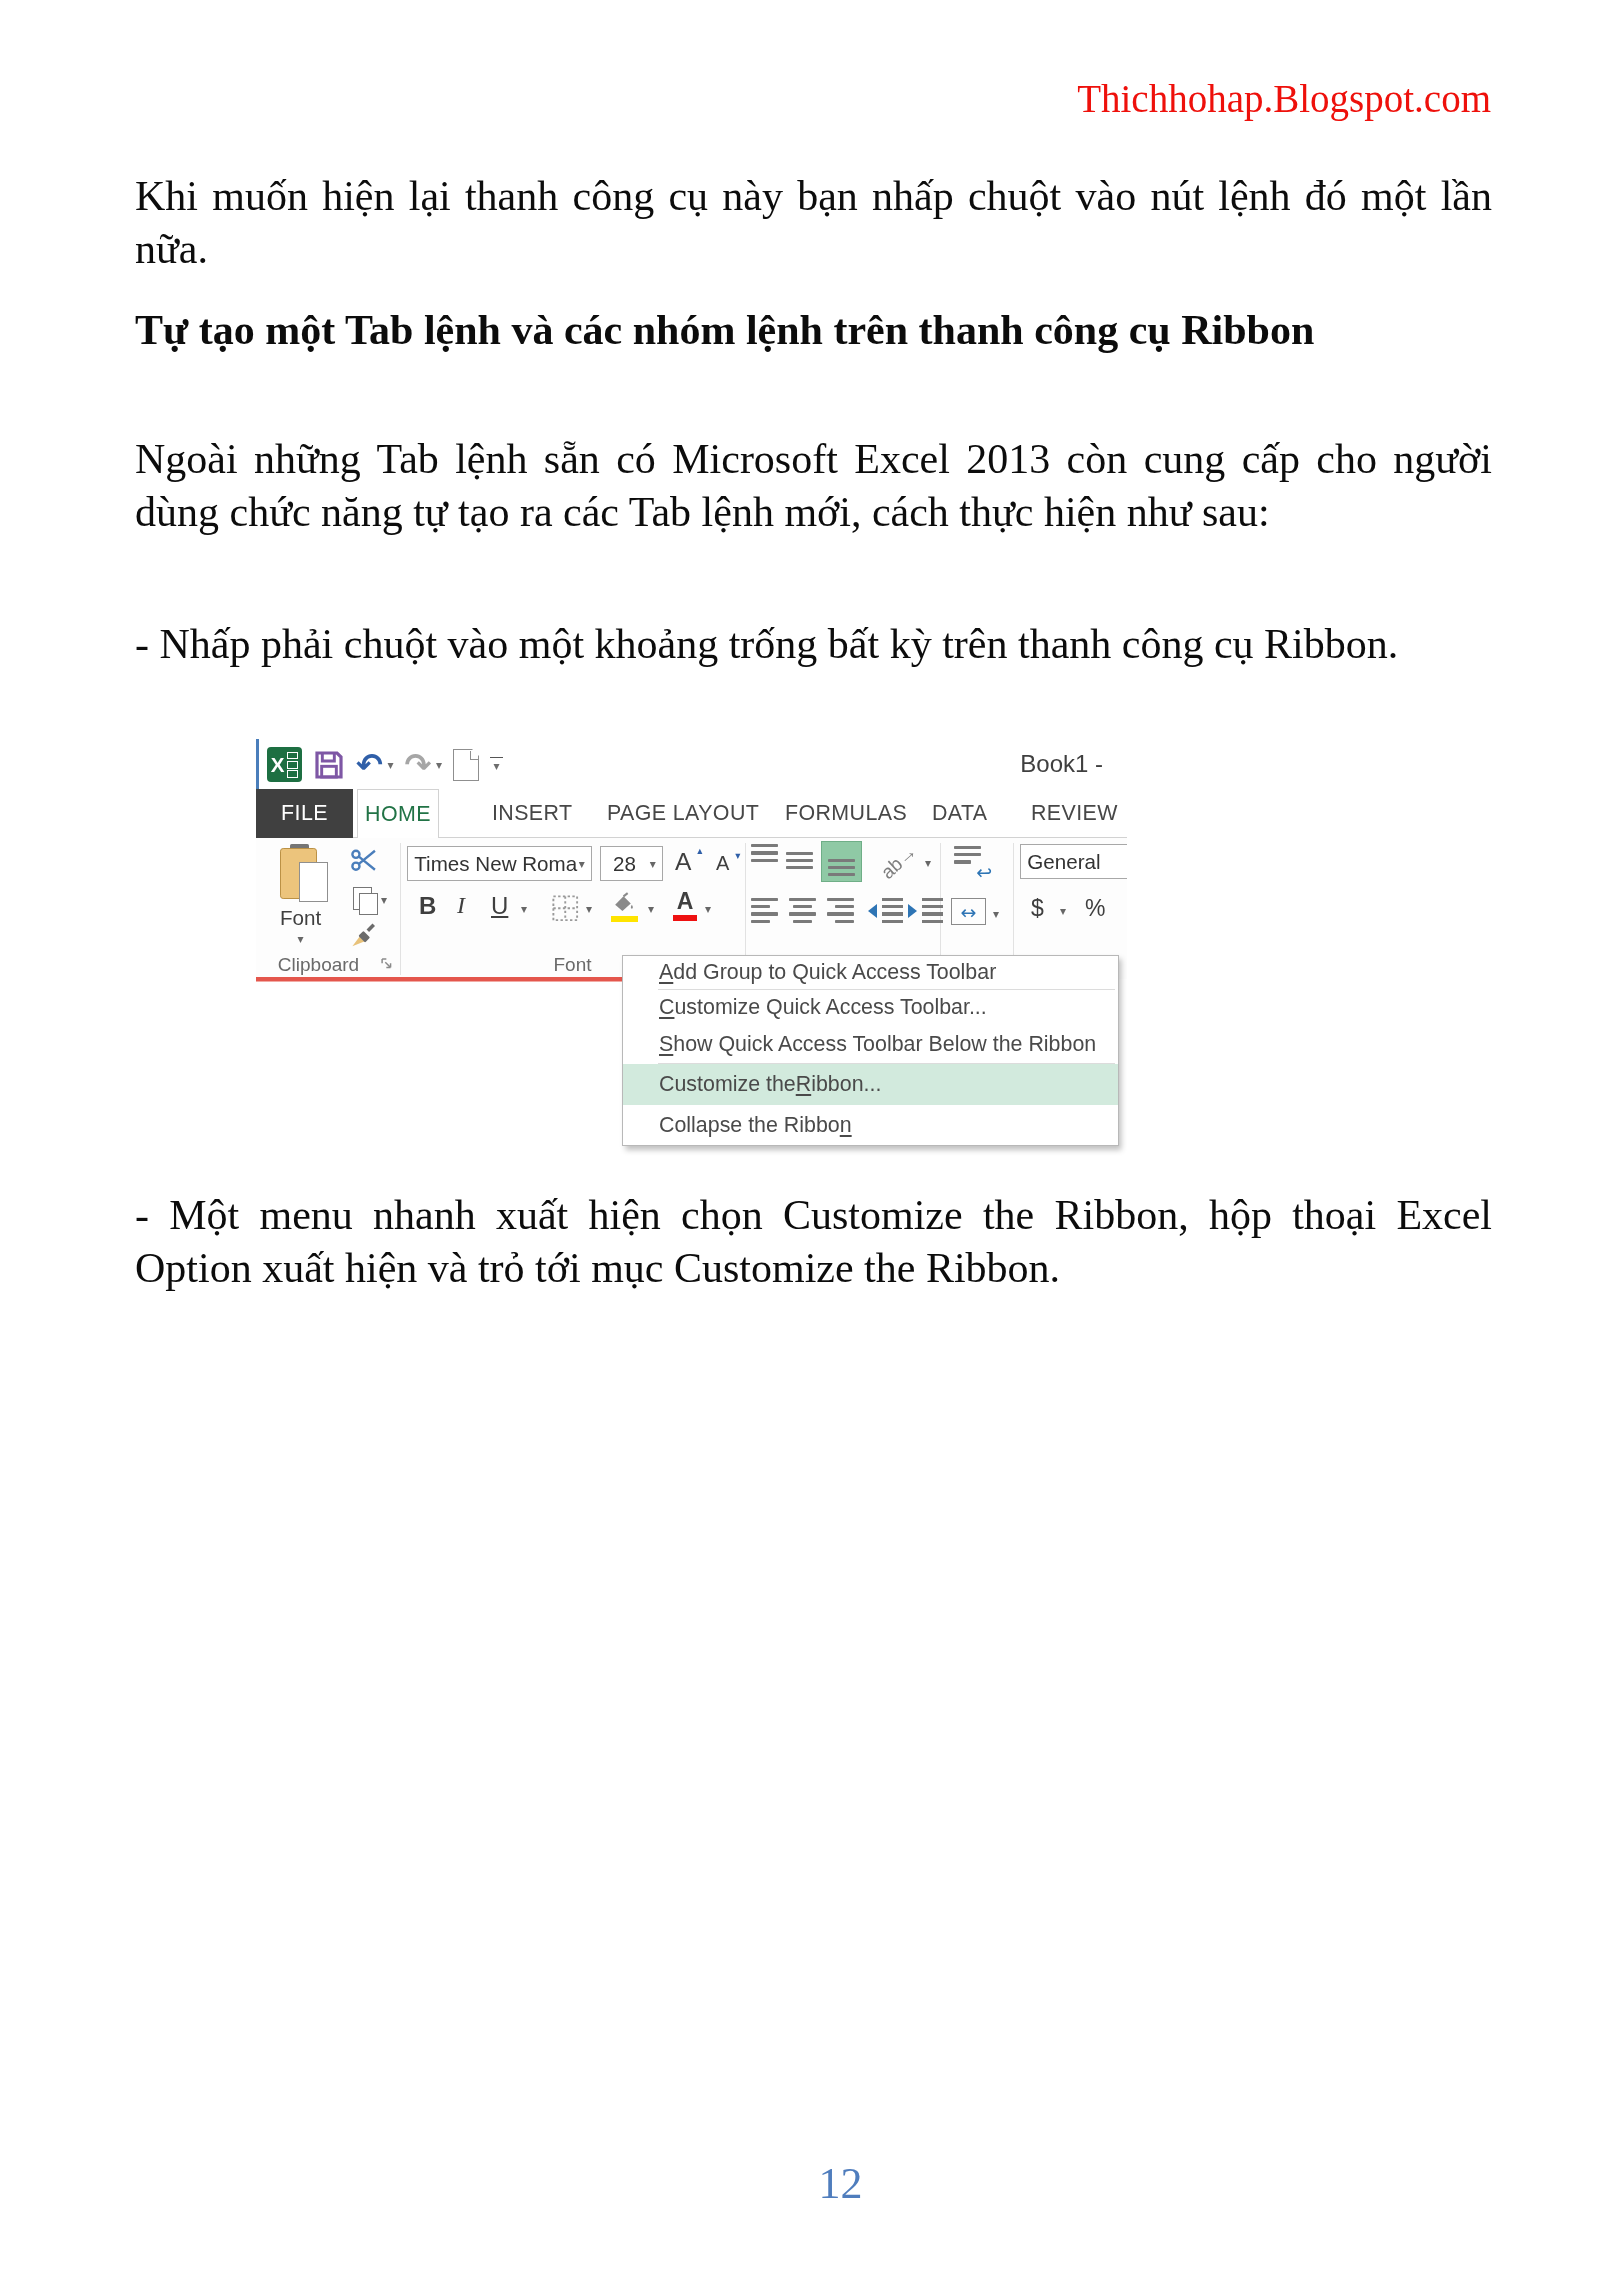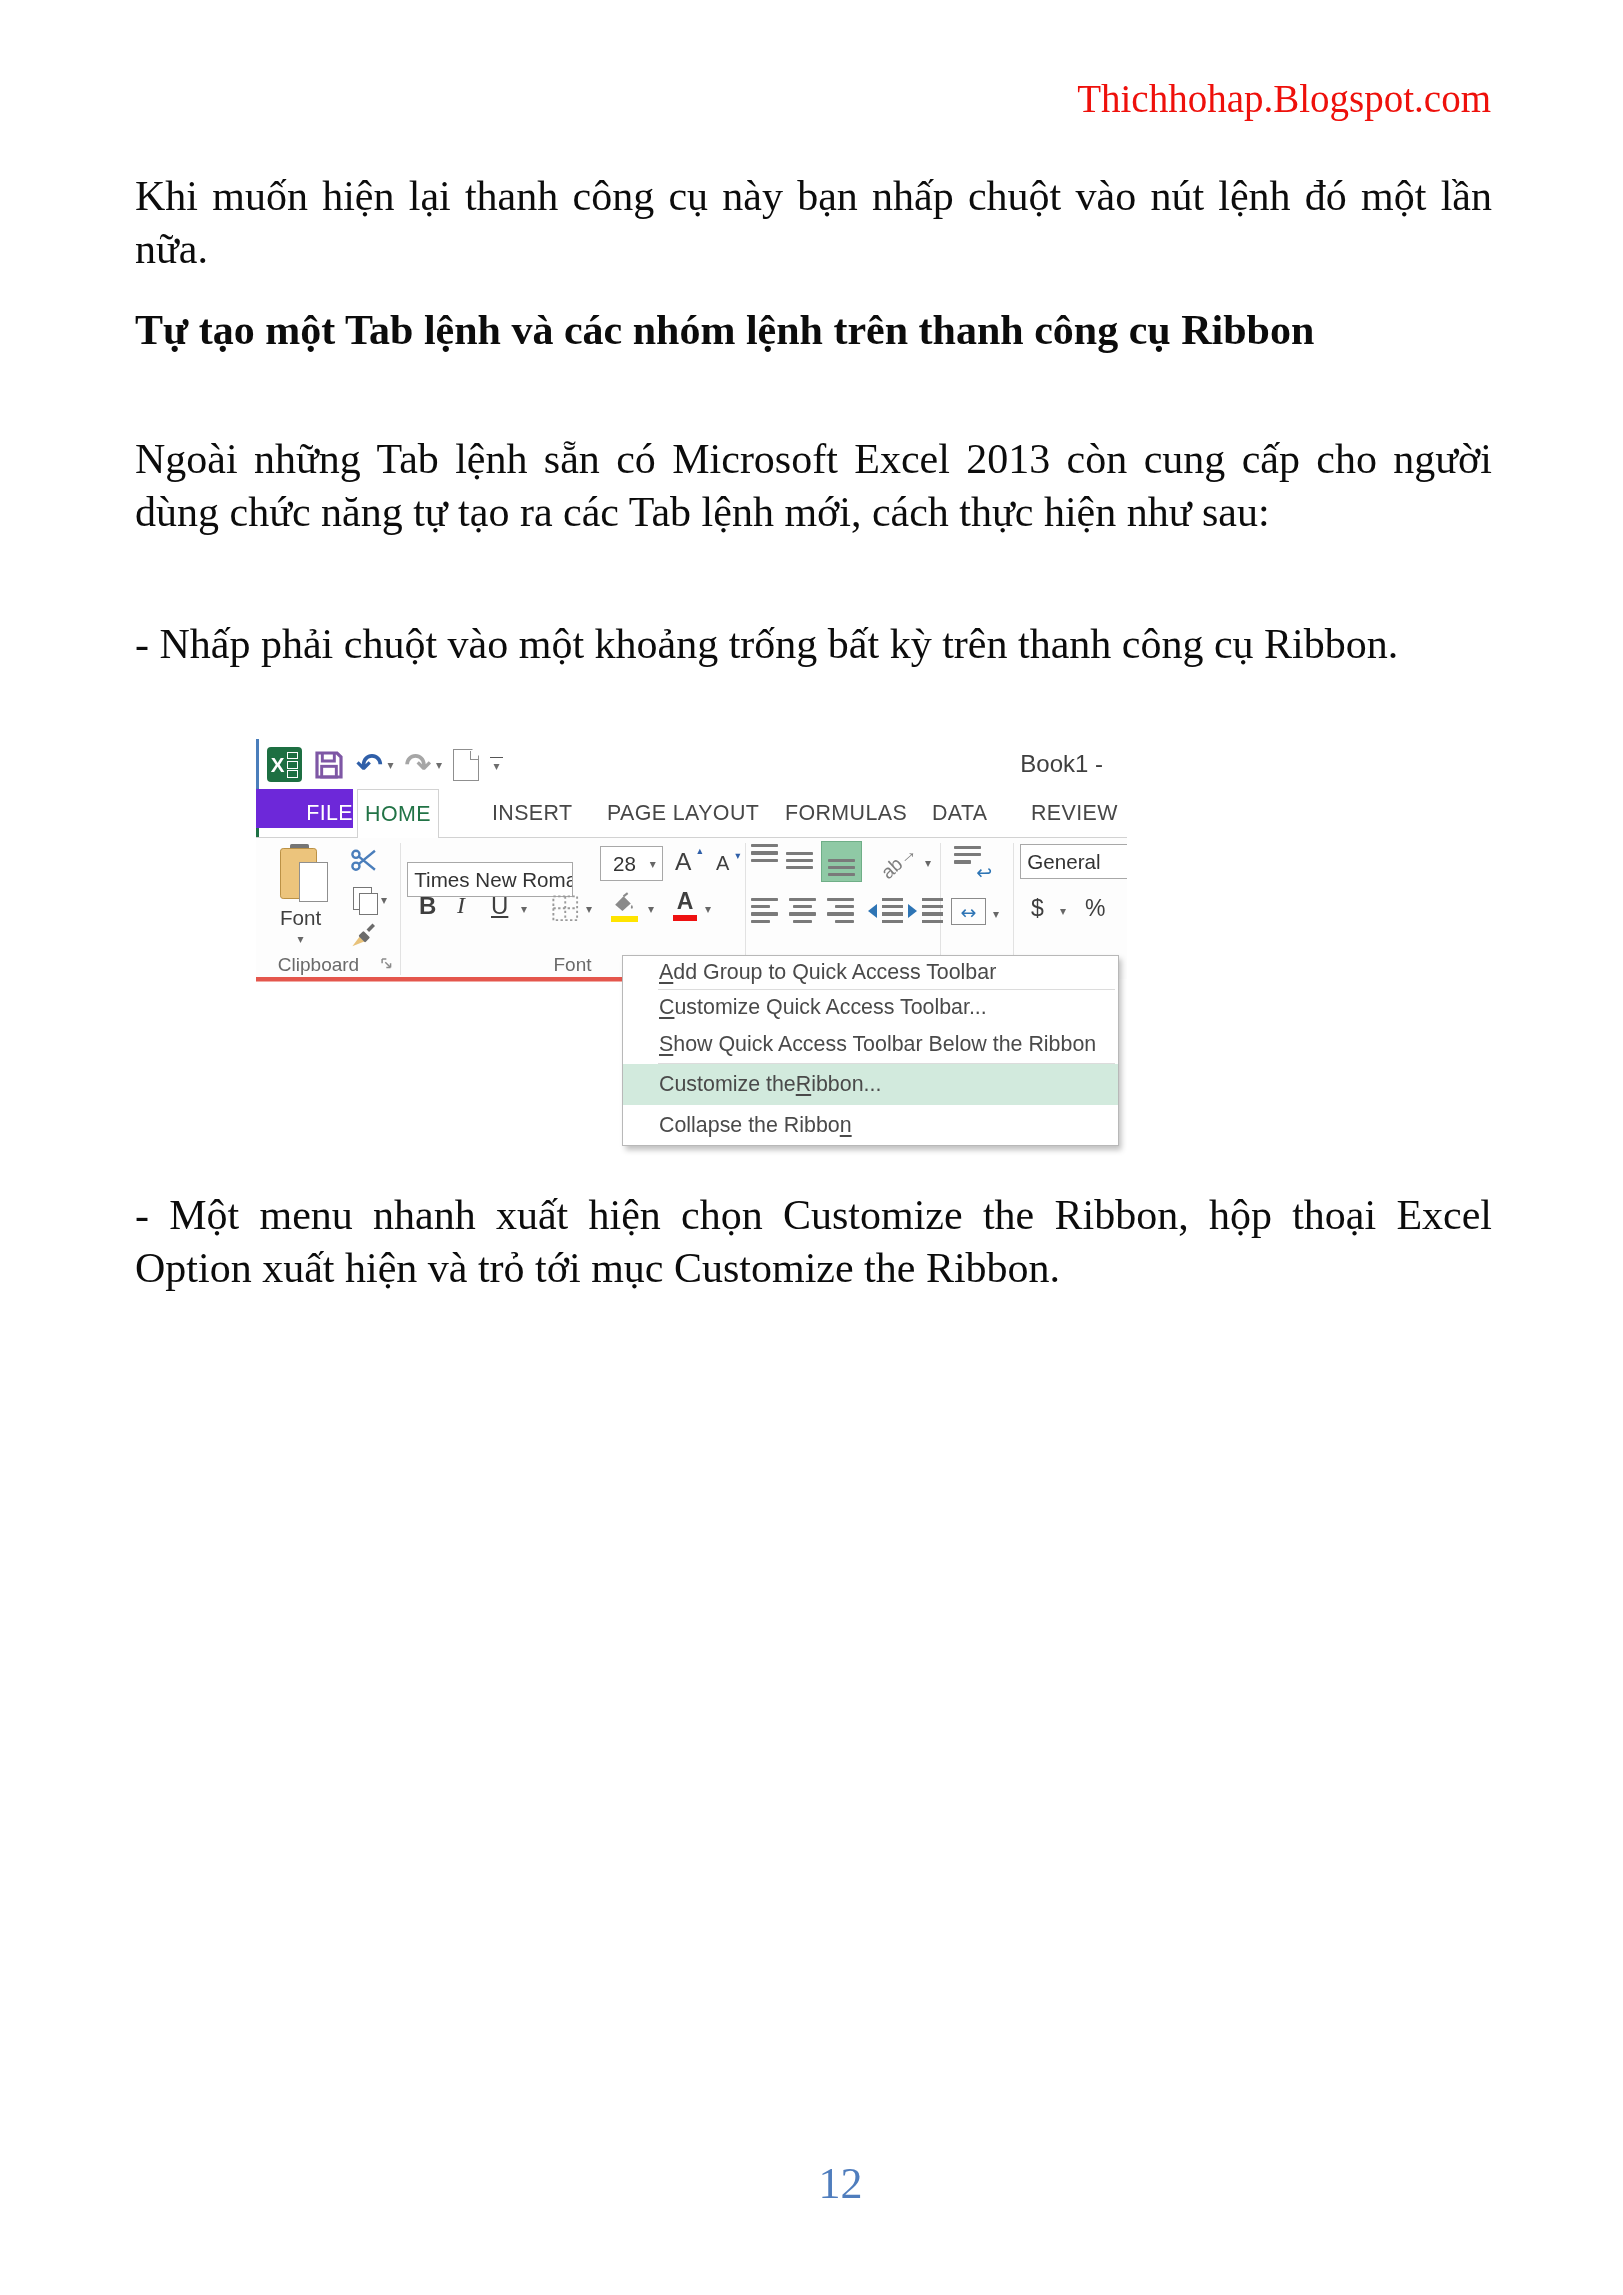--- a/index.html
+++ b/index.html
@@ -36,21 +36,21 @@
   .newdoc:after{content:"";position:absolute;right:-0.8px;top:1.6px;width:8px;height:8px;border-left:1.6px solid #8f8f8f;border-bottom:1.6px solid #8f8f8f;}
   .qat-more{display:flex;flex-direction:column;align-items:center;gap:0.8px;}
   .qat-more .bar{width:12.7px;height:1.6px;background:#555;}
   .win-title{position:absolute;top:12.7px;right:24px;font-size:24px;color:#3f3f3f;}
 
   
   .tabrow{position:absolute;left:0;top:52px;width:871px;height:49px;}
   .tabrow .baseline{position:absolute;left:0;bottom:0;width:871px;height:0.8px;background:#d2d2d2;}
   .tab{position:absolute;top:0;height:48px;line-height:48px;text-align:center;font-size:21.4px;
        letter-spacing:0.4px;color:#474747;white-space:nowrap;}
-  .tab-file{background:#6d28d9;color:#fff;height:39px;text-align:right;}
+  .tab-file{background:#404040;color:#fff;height:49px;}
   .tab-home{background:#fff;color:#217346;border:0.8px solid #d2d2d2;border-bottom:none;height:49px;z-index:2;box-sizing:border-box;}
 
   
   .ribbon{position:absolute;left:0;top:101px;width:871px;height:141px;background:#fdfdfd;}
   .vsep{position:absolute;top:4.8px;width:0.8px;height:132px;background:#e2e2e2;}
   .glabel{position:absolute;top:116px;font-size:19px;color:#6a6a6a;text-align:center;}
   .dar{font-size:12px;color:#676767;line-height:1;}
 
   
   .paste-ico{position:absolute;left:24px;top:6.3px;width:51px;height:62px;}
@@ -61,21 +61,21 @@
   .paste-dd{position:absolute;left:11px;top:95px;width:67px;text-align:center;}
   .cut-ico{position:absolute;left:94px;top:8px;}
   .copy-ico{position:absolute;left:97px;top:49px;width:17.4px;height:20.6px;border:1.6px solid #767676;background:#fff;}
   .copy-ico:before{content:"";position:absolute;left:4.8px;top:4.8px;width:17.4px;height:20.6px;border:1.6px solid #767676;background:#fff;}
   .fp-ico{position:absolute;left:94px;top:84px;}
   .dlg{position:absolute;}
 
   
   .combo{position:absolute;height:35px;border:0.8px solid #a8a8a8;background:#fff;box-sizing:border-box;
          display:flex;align-items:center;font-size:20.6px;color:#333;padding:0 6.3px;justify-content:space-between;white-space:nowrap;overflow:hidden;}
-  .fname{left:151px;top:24px;width:166px;text-align:center;}
+  .fname{left:151px;top:8px;width:185px;text-align:center;}
   .fsize{left:344px;top:8px;width:63px;padding-left:12px;}
   .grow{position:absolute;left:419px;top:9.5px;font-size:24.6px;color:#3f3f3f;}
   .grow .tri,.shrink .tri{position:absolute;top:-3.2px;right:-11px;font-size:10.3px;color:#2f5fa8;}
   .shrink{position:absolute;left:460px;top:14.3px;font-size:20px;color:#3f3f3f;}
   .fbtn{position:absolute;top:54px;font-size:24px;color:#3f3f3f;}
   .b-b{left:163px;font-weight:700;}
   .b-i{left:201px;font-style:italic;font-family:"Liberation Serif",serif;}
   .b-u{left:235px;text-decoration:underline;}
   .dd-u{left:265px;top:65px;} .dd-bor{left:330px;top:65px;} .dd-fill{left:392px;top:65px;} .dd-fc{left:449px;top:65px;}
   .bor-ico{position:absolute;left:295px;top:56px;}

